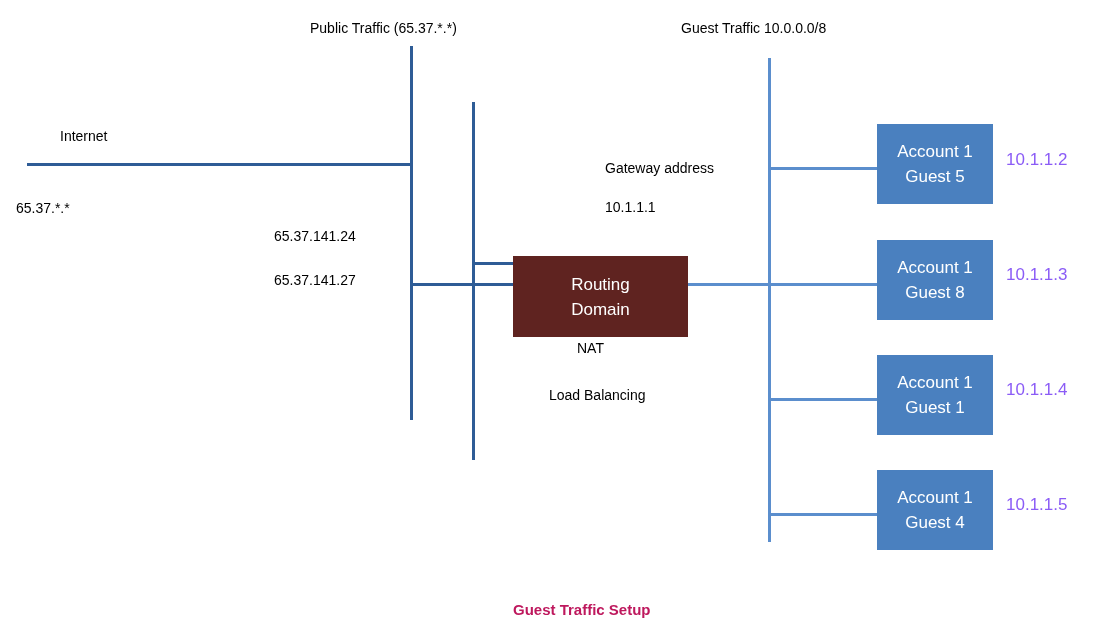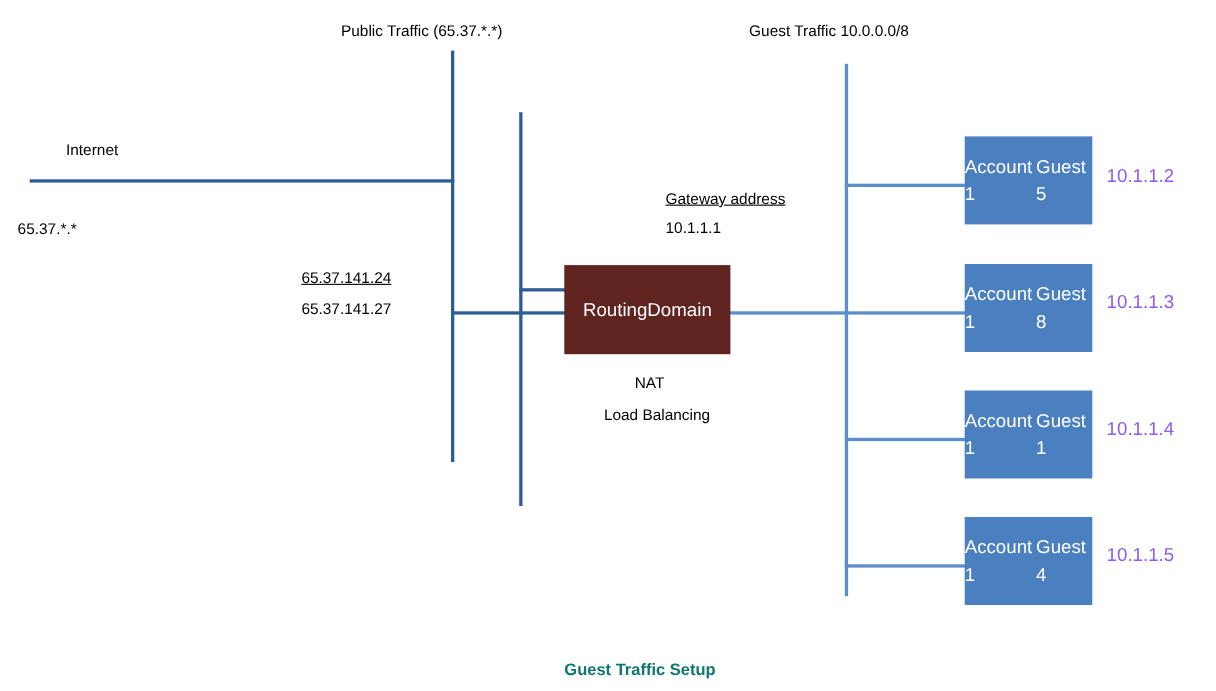--- a/index.html
+++ b/index.html
@@ -31,40 +31,40 @@
     position: absolute;
     width: 0;
     border-left-style: solid;
   }
   .dark { border-color: #2e5c96; border-width: 3px; }
   .light { border-color: #5b8ecd; border-width: 3px; }
 
   .node-box {
     position: absolute;
     display: flex;
-    flex-direction: row;
+    flex-direction: column;
     align-items: center;
     justify-content: center;
     color: #ffffff;
     font-size: 17px;
     line-height: 25px;
     box-sizing: border-box;
   }
   .guest-box { background: #4a80bf; }
   .router-box { background: #5f2320; }
 
   .ipaddr {
     position: absolute;
     color: #8b5cf6;
     font-size: 17px;
     white-space: nowrap;
   }
   .caption {
     position: absolute;
-    color: #0f766e;
+    color: #be185d;
     font-size: 15px;
     font-weight: bold;
     white-space: nowrap;
   }
 </style>
 </head>
 <body>
 
 <div id="canvas">
 
@@ -78,40 +78,40 @@
   <div class="line-v dark" style="left:472px; top:102px; height:358px;"></div>
 
   <div class="line-v light" style="left:768px; top:58px; height:484px;"></div>
 
   <div class="lbl" style="left:16px; top:126px;margin-left:44px;">Internet</div>
 
   <div class="line-h dark" style="left:27px; top:163px; width:386px;"></div>
 
   <div class="lbl" style="left:16px; top:198px;text-align:right;">65.37.*.*</div>
 
-  <div class="lbl" style="left:274px; top:242px;text-decoration:underline;">65.37.141.24</div>
+  <div class="lbl" style="left:274px; top:226px;">65.37.141.24</div>
 
   <div class="lbl" style="left:274px; top:270px;text-align:center;">65.37.141.27</div>
 
   <div class="line-h dark" style="left:472px; top:262px; width:44px;"></div>
 
   <div class="line-h dark" style="left:410px; top:283px; width:106px;"></div>
 
   <div class="line-h light" style="left:663px; top:283px; width:108px;"></div>
 
-  <div class="node-box router-box" style="left:513px; top:241px; width:151px; height:81px;">
+  <div class="node-box router-box" style="left:513px; top:256px; width:175px; height:81px;">
     <span>Routing</span>
     <span>Domain</span>
   </div>
 
   <div class="lbl" style="left:549px; top:338px;margin-left:28px;">NAT</div>
 
-  <div class="lbl" style="left:549px; top:367px;">Load Balancing</div>
+  <div class="lbl" style="left:549px; top:385px;">Load Balancing</div>
 
-  <div class="lbl" style="left:605px; top:170px;text-decoration:underline;">Gateway address</div>
+  <div class="lbl" style="left:605px; top:158px;">Gateway address</div>
 
   <div class="lbl" style="left:605px; top:197px;">10.1.1.1</div>
 
   <div class="line-h light" style="left:768px; top:167px; width:112px;"></div>
   <div class="line-h light" style="left:768px; top:283px; width:112px;"></div>
   <div class="line-h light" style="left:768px; top:398px; width:112px;"></div>
   <div class="line-h light" style="left:768px; top:513px; width:112px;"></div>
 
   <div class="node-box guest-box" style="left:877px; top:124px; width:116px; height:80px;">
     <span>Account 1</span>

